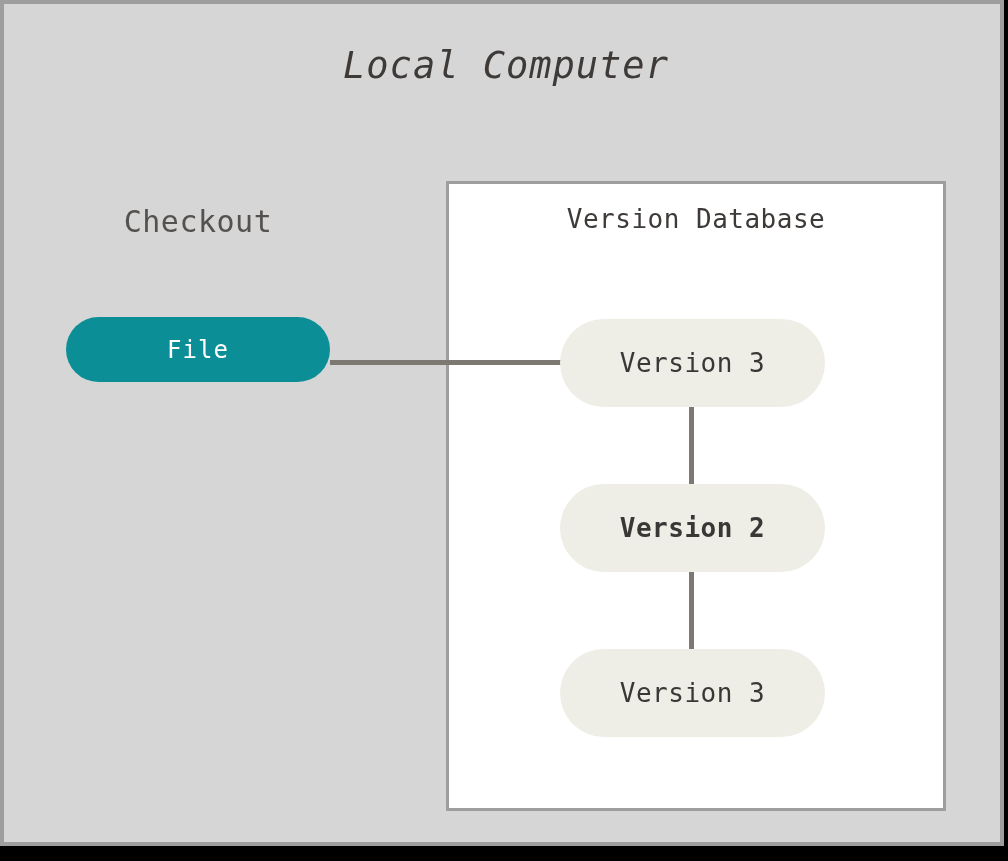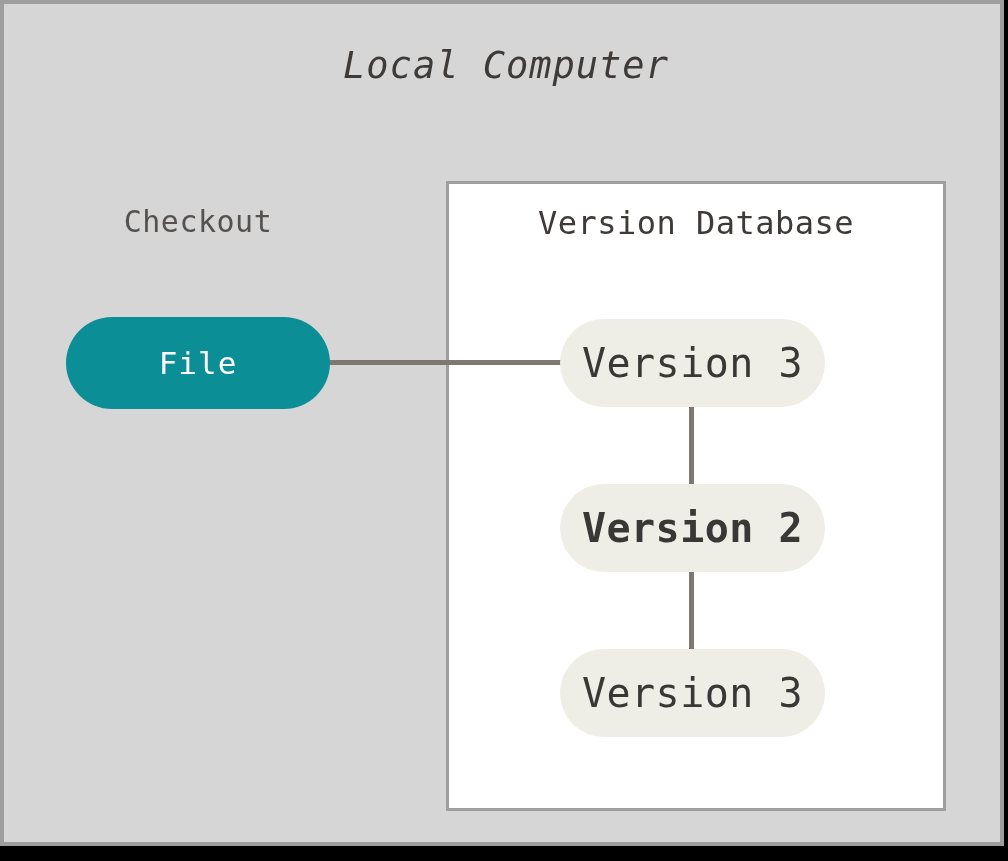--- a/index.html
+++ b/index.html
@@ -59,21 +59,21 @@
     color: #55514e;
     white-space: pre;
   }
 
   .vdb-label {
     position: absolute;
     left: 442px;
     top: 200px;
     width: 500px;
     text-align: center;
-    font-size: 32px;
+    font-size: 26px;
     letter-spacing: 0.5px;
     color: #3e3a38;
     white-space: pre;
   }
 
   
   .vdb-box {
     position: absolute;
     left: 442px;
     top: 177px;
@@ -115,34 +115,34 @@
     align-items: center;
     justify-content: center;
     border-radius: 999px;
     white-space: pre;
   }
 
   .node-file {
     left: 62px;
     top: 313px;
     width: 264px;
-    height: 92px;
+    height: 65px;
     background: #0c8e96;
     color: #ffffff;
-    font-size: 31px;
+    font-size: 24px;
     letter-spacing: 1px;
   }
 
   .node-version {
     left: 556px;
     width: 265px;
     height: 88px;
     background: #eeeee6;
     color: #3a3836;
-    font-size: 40px;
+    font-size: 26px;
     letter-spacing: 0.5px;
   }
   .node-v3 { top: 315px; }
   .node-v2 { top: 480px; font-weight: bold; }
   .node-v1 { top: 645px; }
 </style>
 </head>
 <body>
 
 <div id="canvas">

